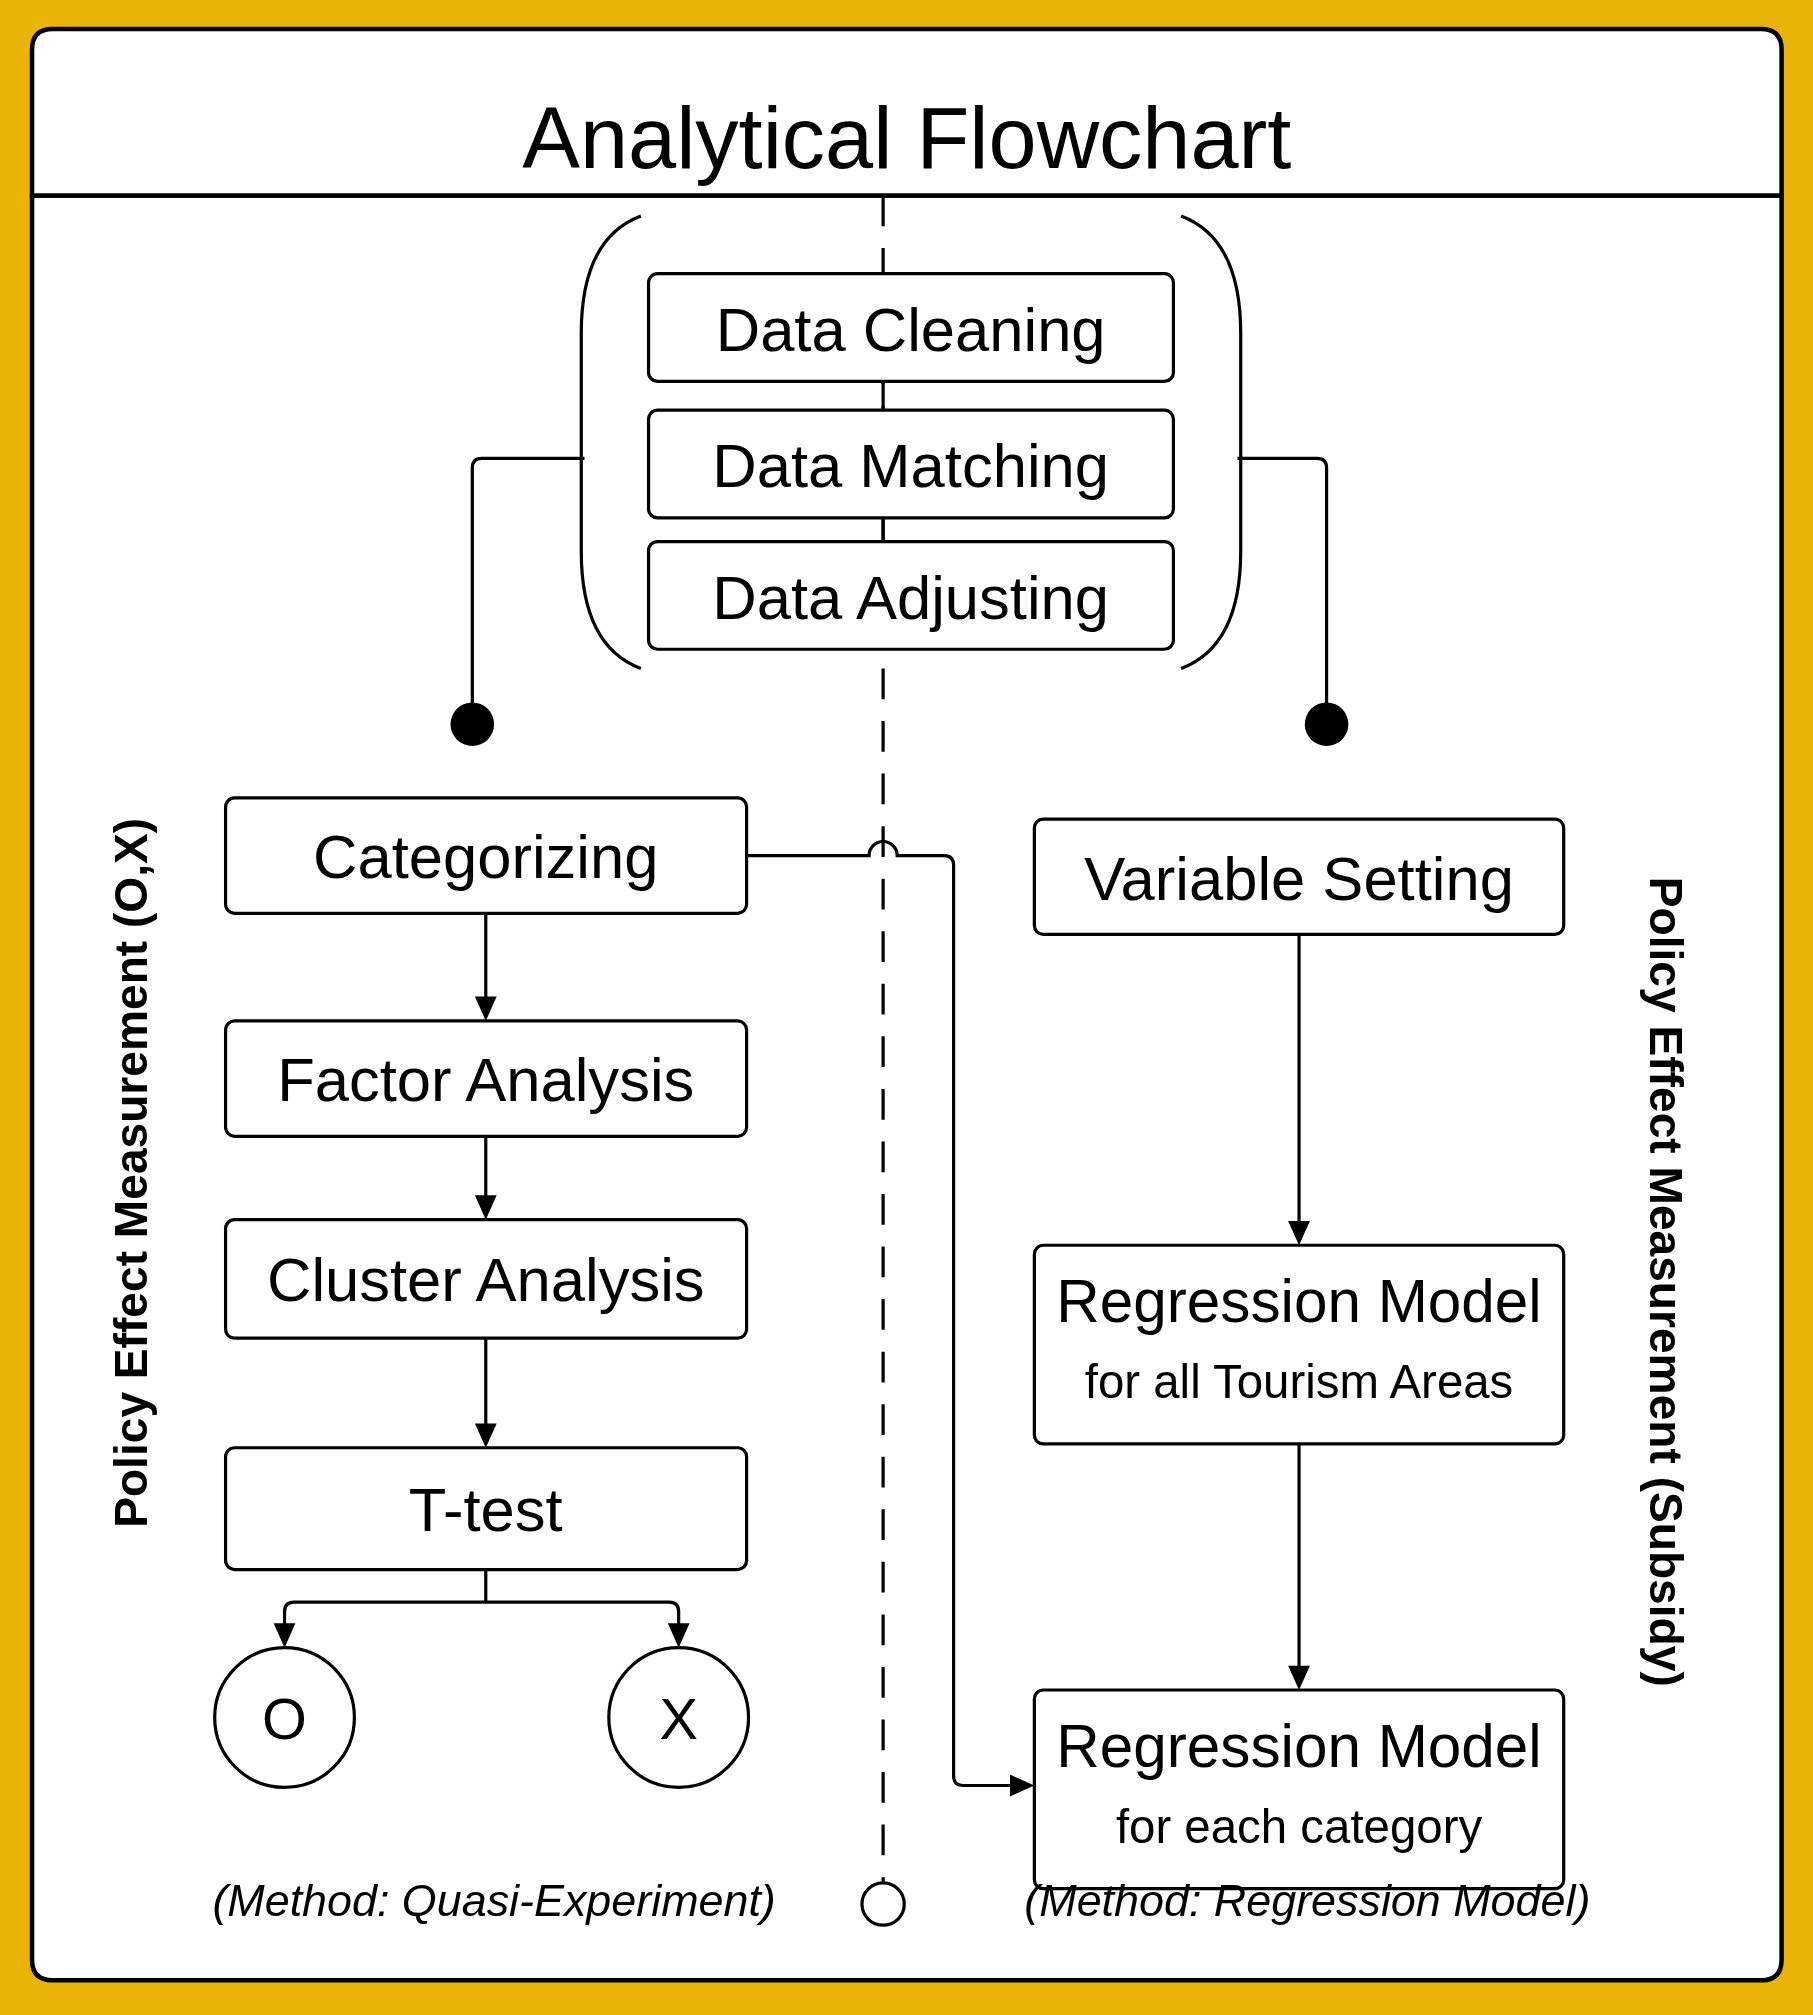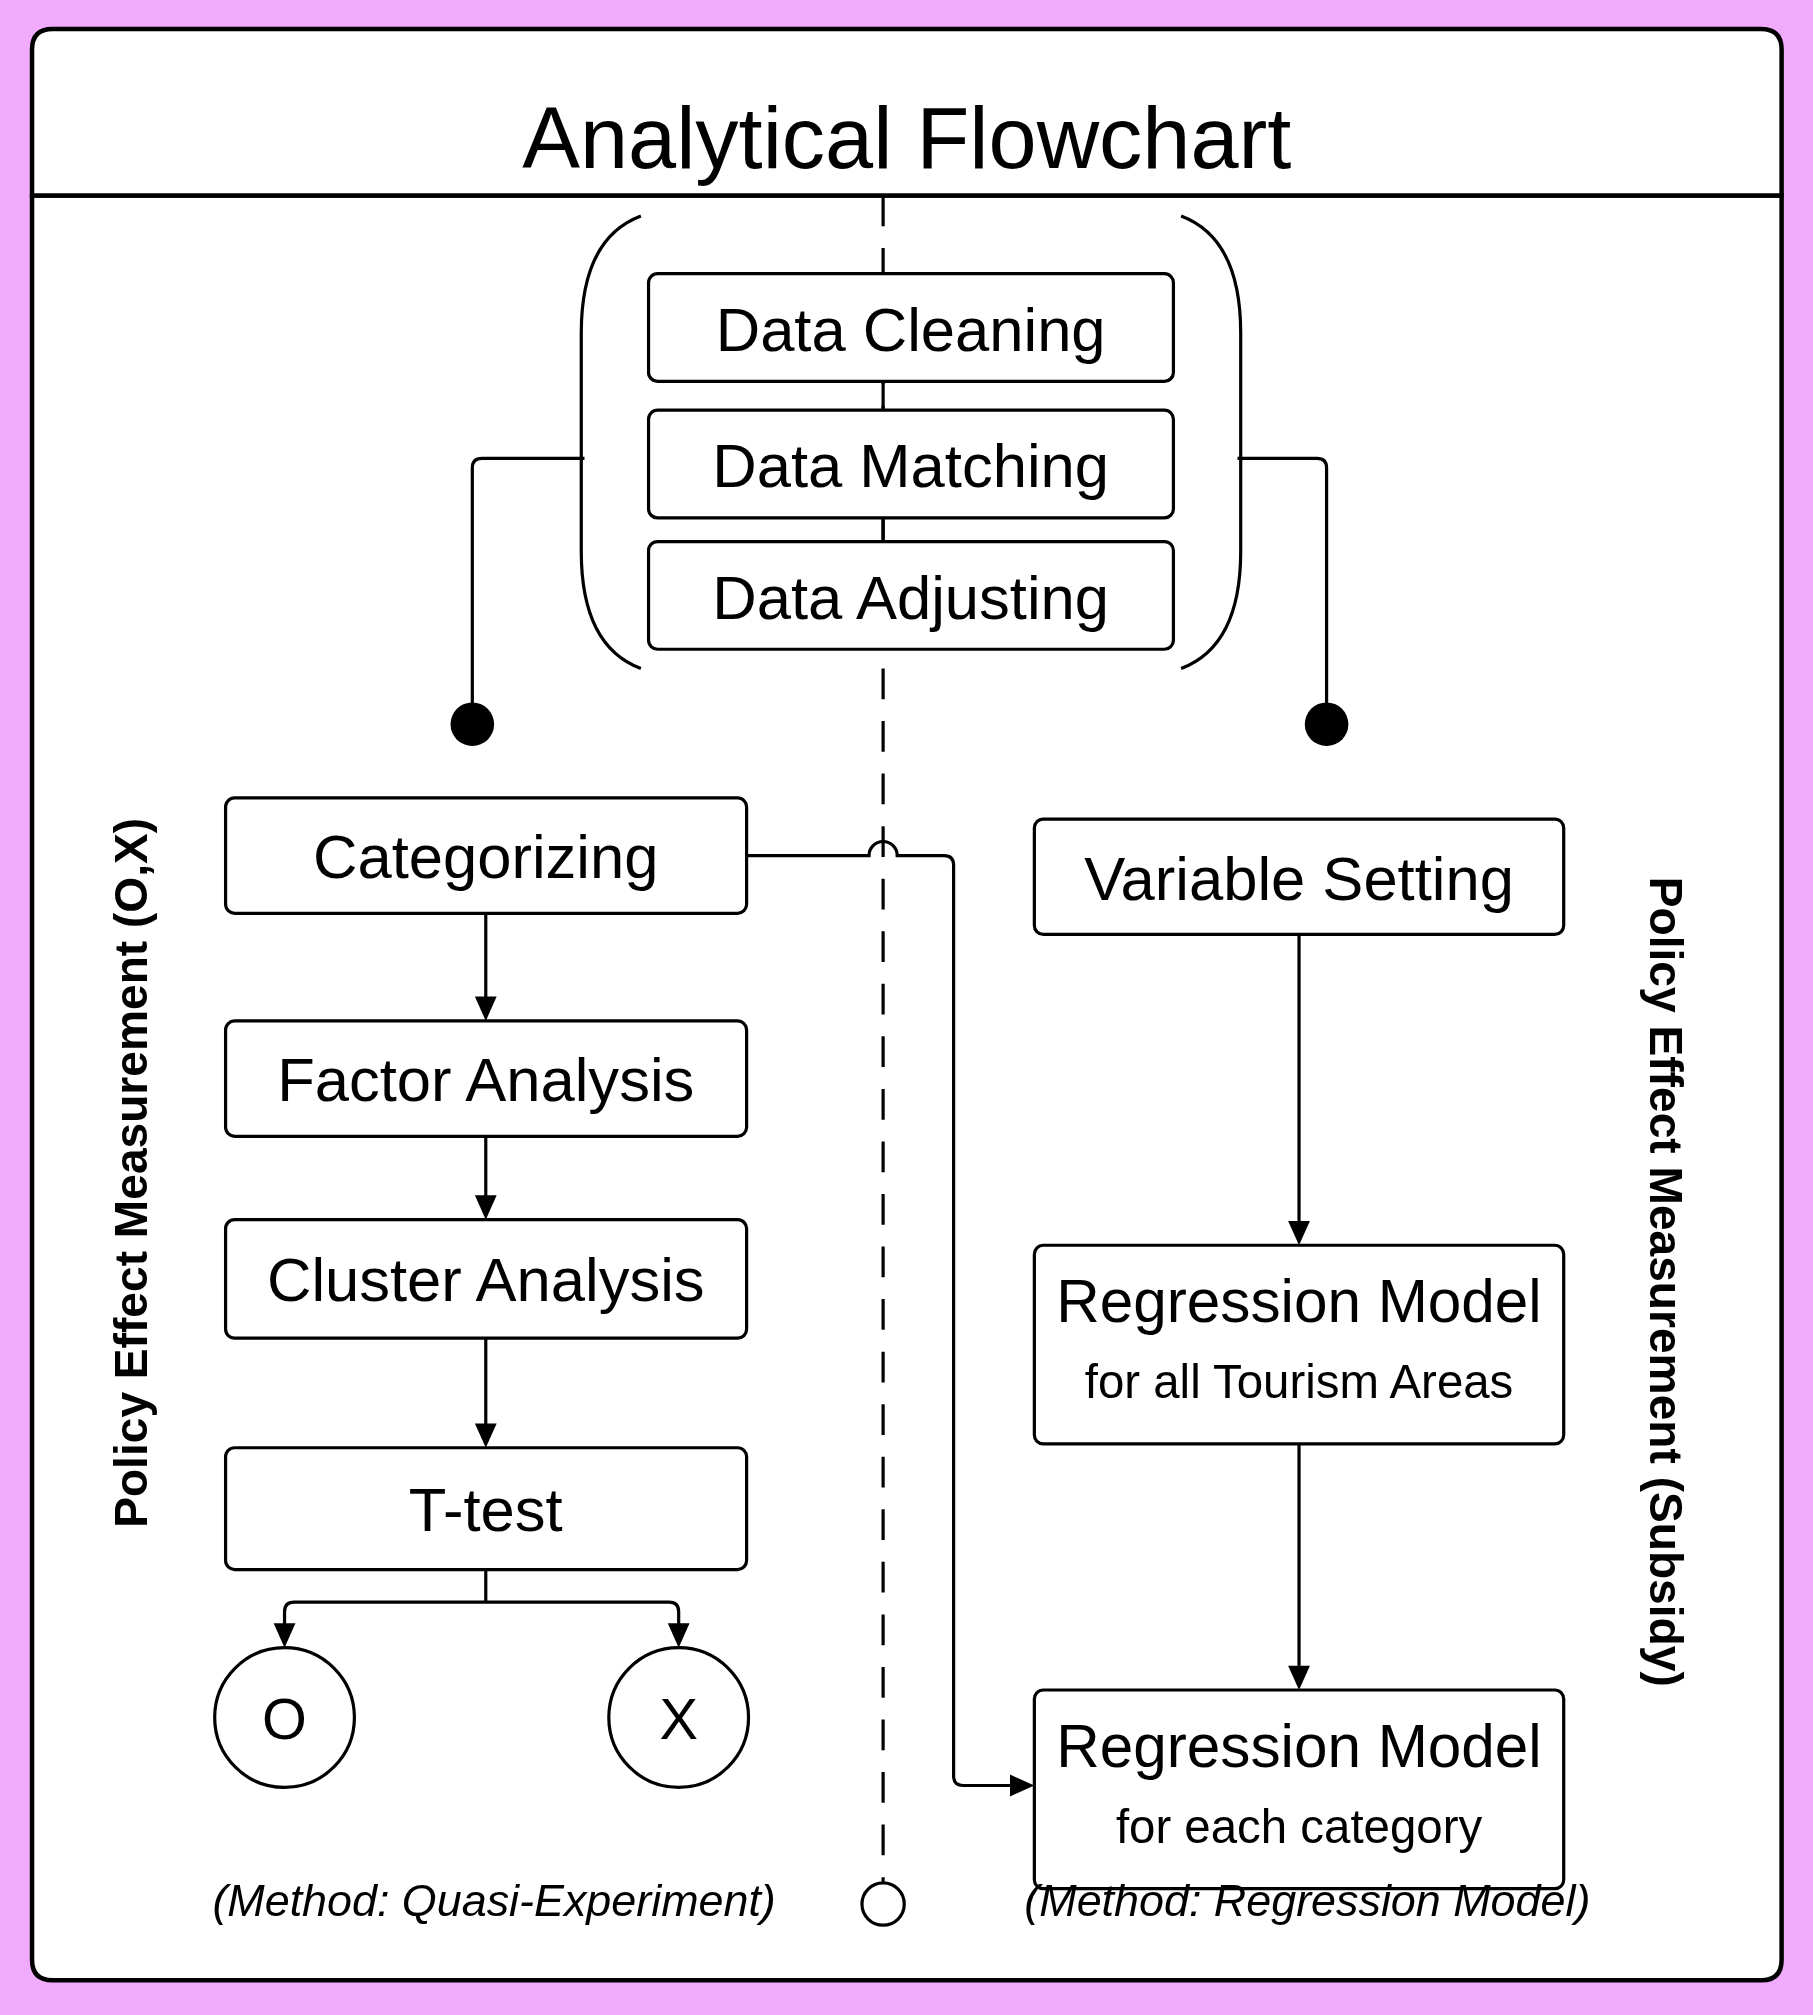--- a/index.html
+++ b/index.html
@@ -1,16 +1,16 @@
 <!DOCTYPE html>
 <html style="font-size:10.3px"><head>
 <meta charset="utf-8">
 <style>
   html,body{margin:0;padding:0;background:#ffffff;}
-  .canvas{position:relative;width:1813px;height:2015px;background:#f0abfc;overflow:hidden;}
+  .canvas{position:relative;width:1813px;height:2015px;background:#eab308;overflow:hidden;}
   svg{display:block;}
   text{font-family:"Liberation Sans","DejaVu Sans",sans-serif;fill:#000000;}
   .node-label{font-size:96px;}
   .node-label-lg{font-size:94px;}
   .node-sublabel{font-size:74px;}
   .title-label{font-size:135px;}
   .side-label{font-size:72px;font-weight:bold;}
   .method-label{font-size:70px;font-style:italic;}
   .outcome-label{font-size:90px;}
   .shape{fill:#ffffff;stroke:#000000;stroke-width:5;}

